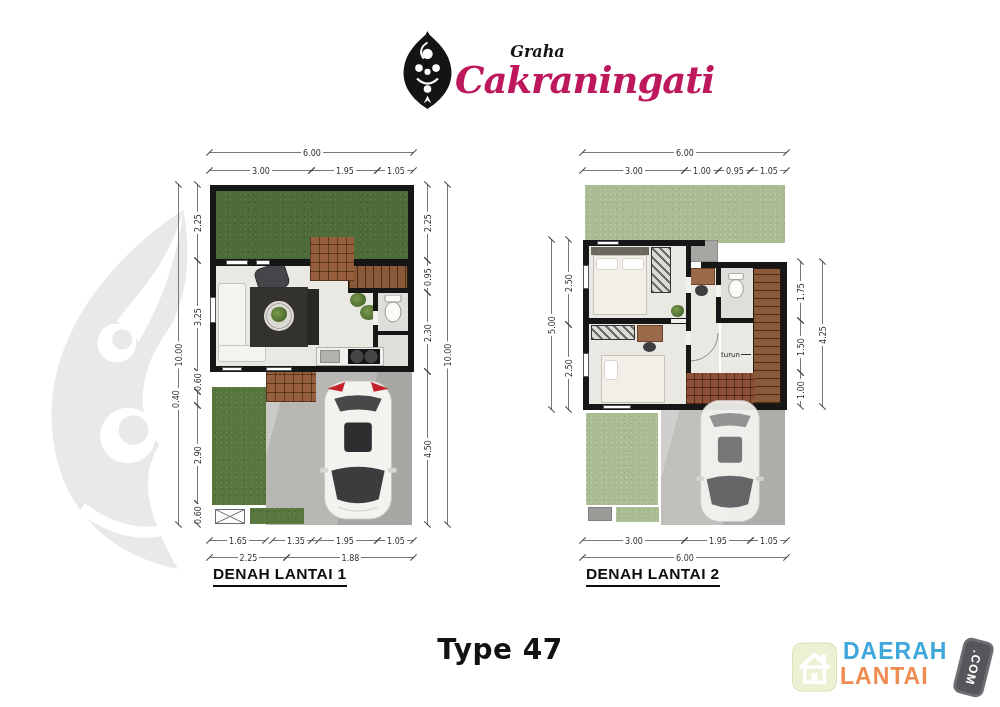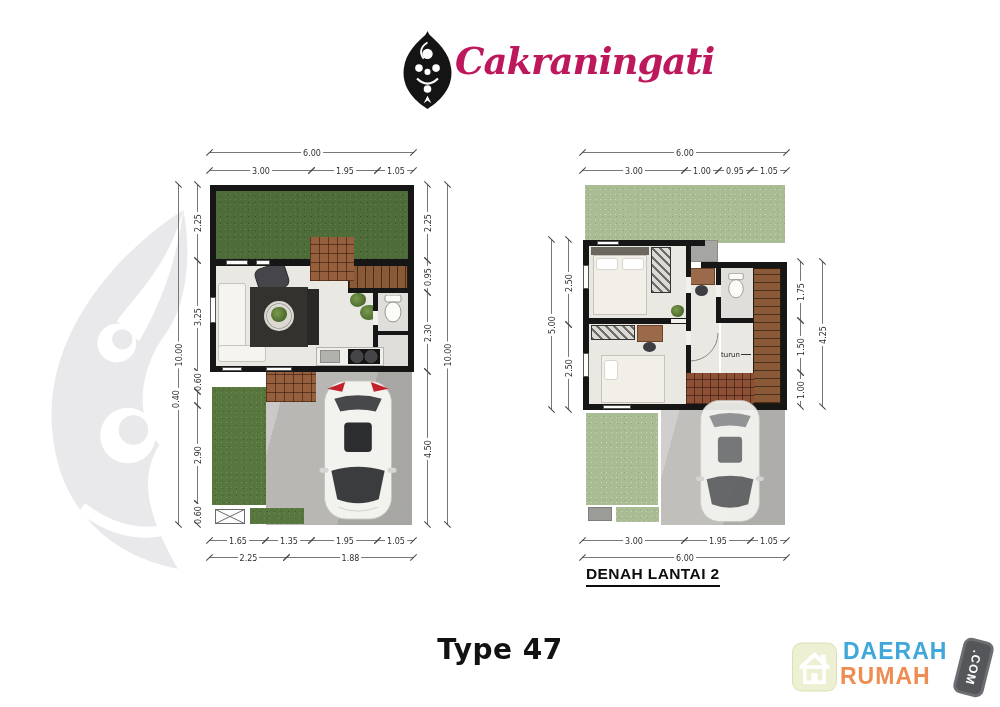--- a/index.html
+++ b/index.html
@@ -96,20 +96,21 @@
     <circle cx="30" cy="25" r="5.5" fill="#fff"></circle>
     <path d="M30 13 C23 17 21 24 26 30" stroke="#fff" stroke-width="2" fill="none"></path>
     <circle cx="21" cy="40" r="4" fill="#fff"></circle>
       <circle cx="39" cy="40" r="4" fill="#fff"></circle>
     <path d="M19 51 C26 58 34 58 41 51" stroke="#fff" stroke-width="2.4" fill="none"></path>
     <circle cx="30" cy="44" r="3.2" fill="#fff"></circle>
     <circle cx="30" cy="62" r="4" fill="#fff"></circle>
     <path d="M30 69 L26 77 L30 74 L34 77 Z" fill="#fff"></path>
   </svg>
   <div class="abs" style="left:455px;top:42px;width:165px;text-align:center;z-index:2">
+    <div class="brand-top">Graha</div>
     <div class="brand-name">Cakraningati</div>
   </div>
 
   <div class="abs" style="left:210px;top:185px;width:204px;height:340px;z-index:1">
 
     <div class="grass-dark" style="left:0;top:0;width:204px;height:80px"></div>
     <div class="concrete" style="left:56px;top:187px;width:146px;height:153px"></div>
     <div class="grass-mid" style="left:2px;top:202px;width:54px;height:118px"></div>
     <div class="grass-mid" style="left:40px;top:323px;width:54px;height:16px"></div>
     <svg class="abs" style="left:5px;top:324px;width:30px;height:15px" viewBox="0 0 30 15">
@@ -218,35 +219,36 @@
     </div>
   <div class="dim dim-v" style="left:427px;top:372px;height:153px">
       <span class="dlab">4.50</span>
     </div>
   <div class="dim dim-v" style="left:447px;top:185px;height:340px">
       <span class="dlab">10.00</span>
     </div>
   <div class="dim dim-h" style="left:210px;top:540px;width:56px">
       <span class="dlab">1.65</span>
     </div>
-  <div class="dim dim-h" style="left:266px;top:540px;width:46px">
+  <div class="dim dim-h" style="left:273px;top:540px;width:46px">
       <span class="dlab">1.35</span>
     </div>
   <div class="dim dim-h" style="left:312px;top:540px;width:66px">
       <span class="dlab">1.95</span>
     </div>
   <div class="dim dim-h" style="left:378px;top:540px;width:36px">
       <span class="dlab">1.05</span>
     </div>
   <div class="dim dim-h" style="left:210px;top:557px;width:77px">
       <span class="dlab">2.25</span>
     </div>
   <div class="dim dim-h" style="left:287px;top:557px;width:127px">
       <span class="dlab">1.88</span>
     </div>
+  <div class="plan-title" style="left:213px;top:565px">DENAH LANTAI 1</div>
 
   <div class="abs" style="left:583px;top:185px;width:172px;height:340px;z-index:1">
     <div class="grass-pale" style="left:2px;top:0;width:200px;height:58px"></div>
     <div class="concrete" style="left:78px;top:225px;width:124px;height:115px;background-color:#c0bfbc"></div>
     <div class="grass-pale" style="left:3px;top:228px;width:72px;height:92px"></div>
     <div class="grass-pale" style="left:33px;top:322px;width:43px;height:15px"></div>
     <div class="abs" style="left:5px;top:322px;width:24px;height:14px;background:#9b9b98;border:1px solid #7e7e7b;box-sizing:border-box"></div>
     <div class="abs" style="left:103px;top:55px;width:32px;height:22px;background:#a5a5a2;border:1px solid #8b8b88;box-sizing:border-box"></div>
 
     <div class="floor" style="left:6px;top:61px;width:98px;height:158px"></div>
@@ -368,19 +370,19 @@
 
   <div class="abs" style="left:790px;top:638px;width:212px;height:62px;z-index:2">
     <svg class="abs" style="left:2px;top:4px;width:45px;height:50px" viewBox="0 0 44 48">
       <rect x="0.5" y="0.5" width="43" height="47" rx="9" fill="#eef0d3" stroke="#dde0b6"></rect>
       <rect x="28" y="12" width="5" height="8" fill="#fff"></rect>
       <path d="M9 24 L22 12 L35 24" stroke="#fff" stroke-width="4" fill="none" stroke-linecap="round" stroke-linejoin="round"></path>
       <rect x="12.5" y="24" width="19" height="15" fill="none" stroke="#fff" stroke-width="3.5"></rect>
       <rect x="19" y="30" width="6" height="9" fill="#fff"></rect>
     </svg>
     <div class="badge-word" style="left:53px;top:0;color:#3fa7da">DAERAH</div>
-    <div class="badge-word" style="left:50px;top:25px;color:#ee8c52">RUMAH</div>
+    <div class="badge-word" style="left:50px;top:25px;color:#ee8c52">LANTAI</div>
     <div class="tag-com">
         <span>.COM</span>
       </div>
   </div>
 
 </div>
 
 </body></html>

